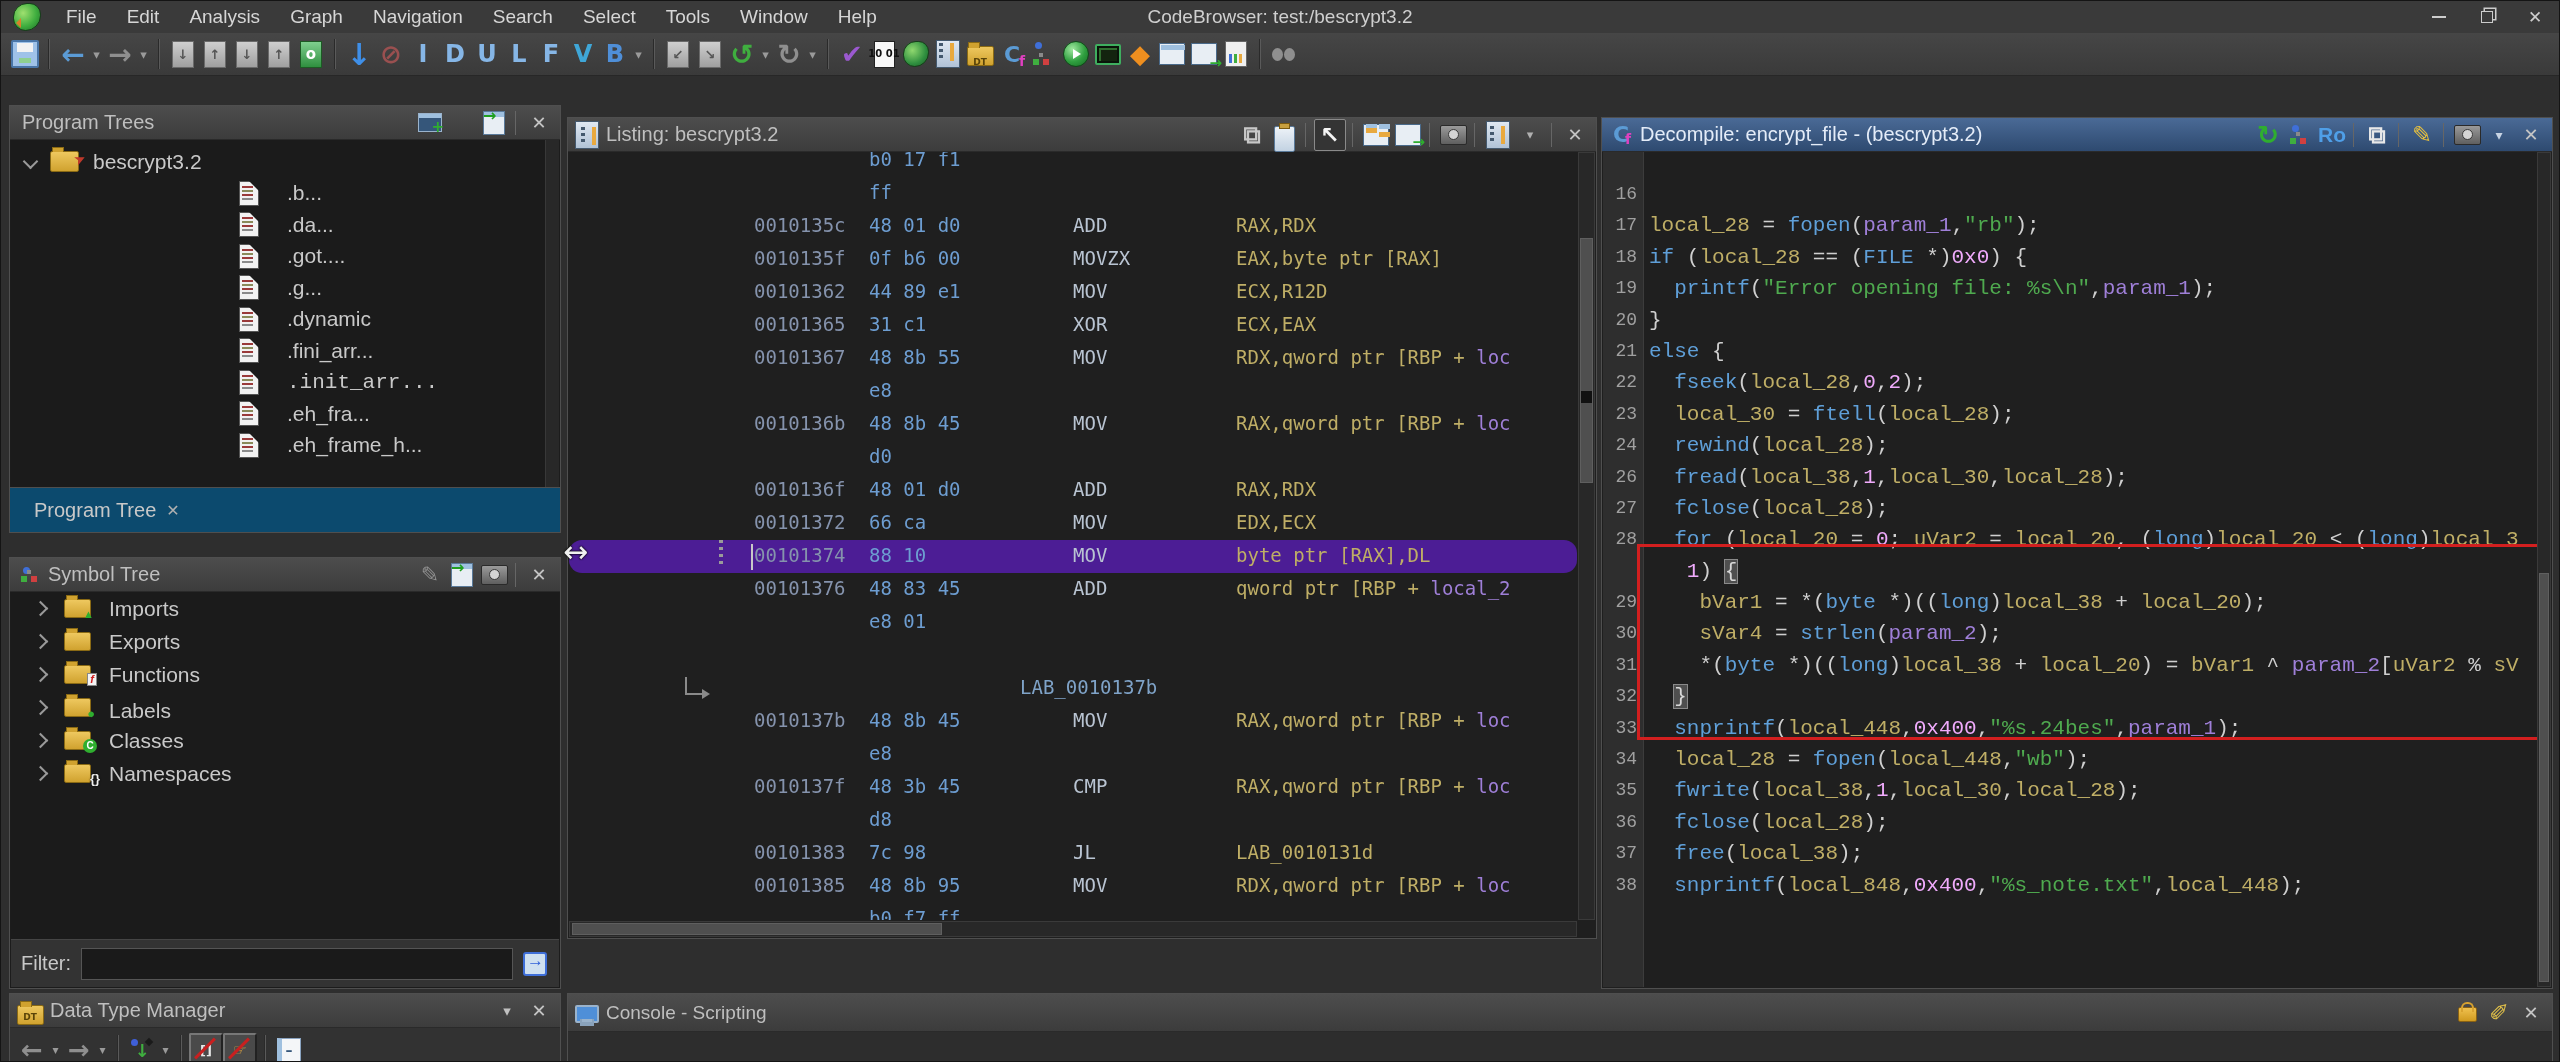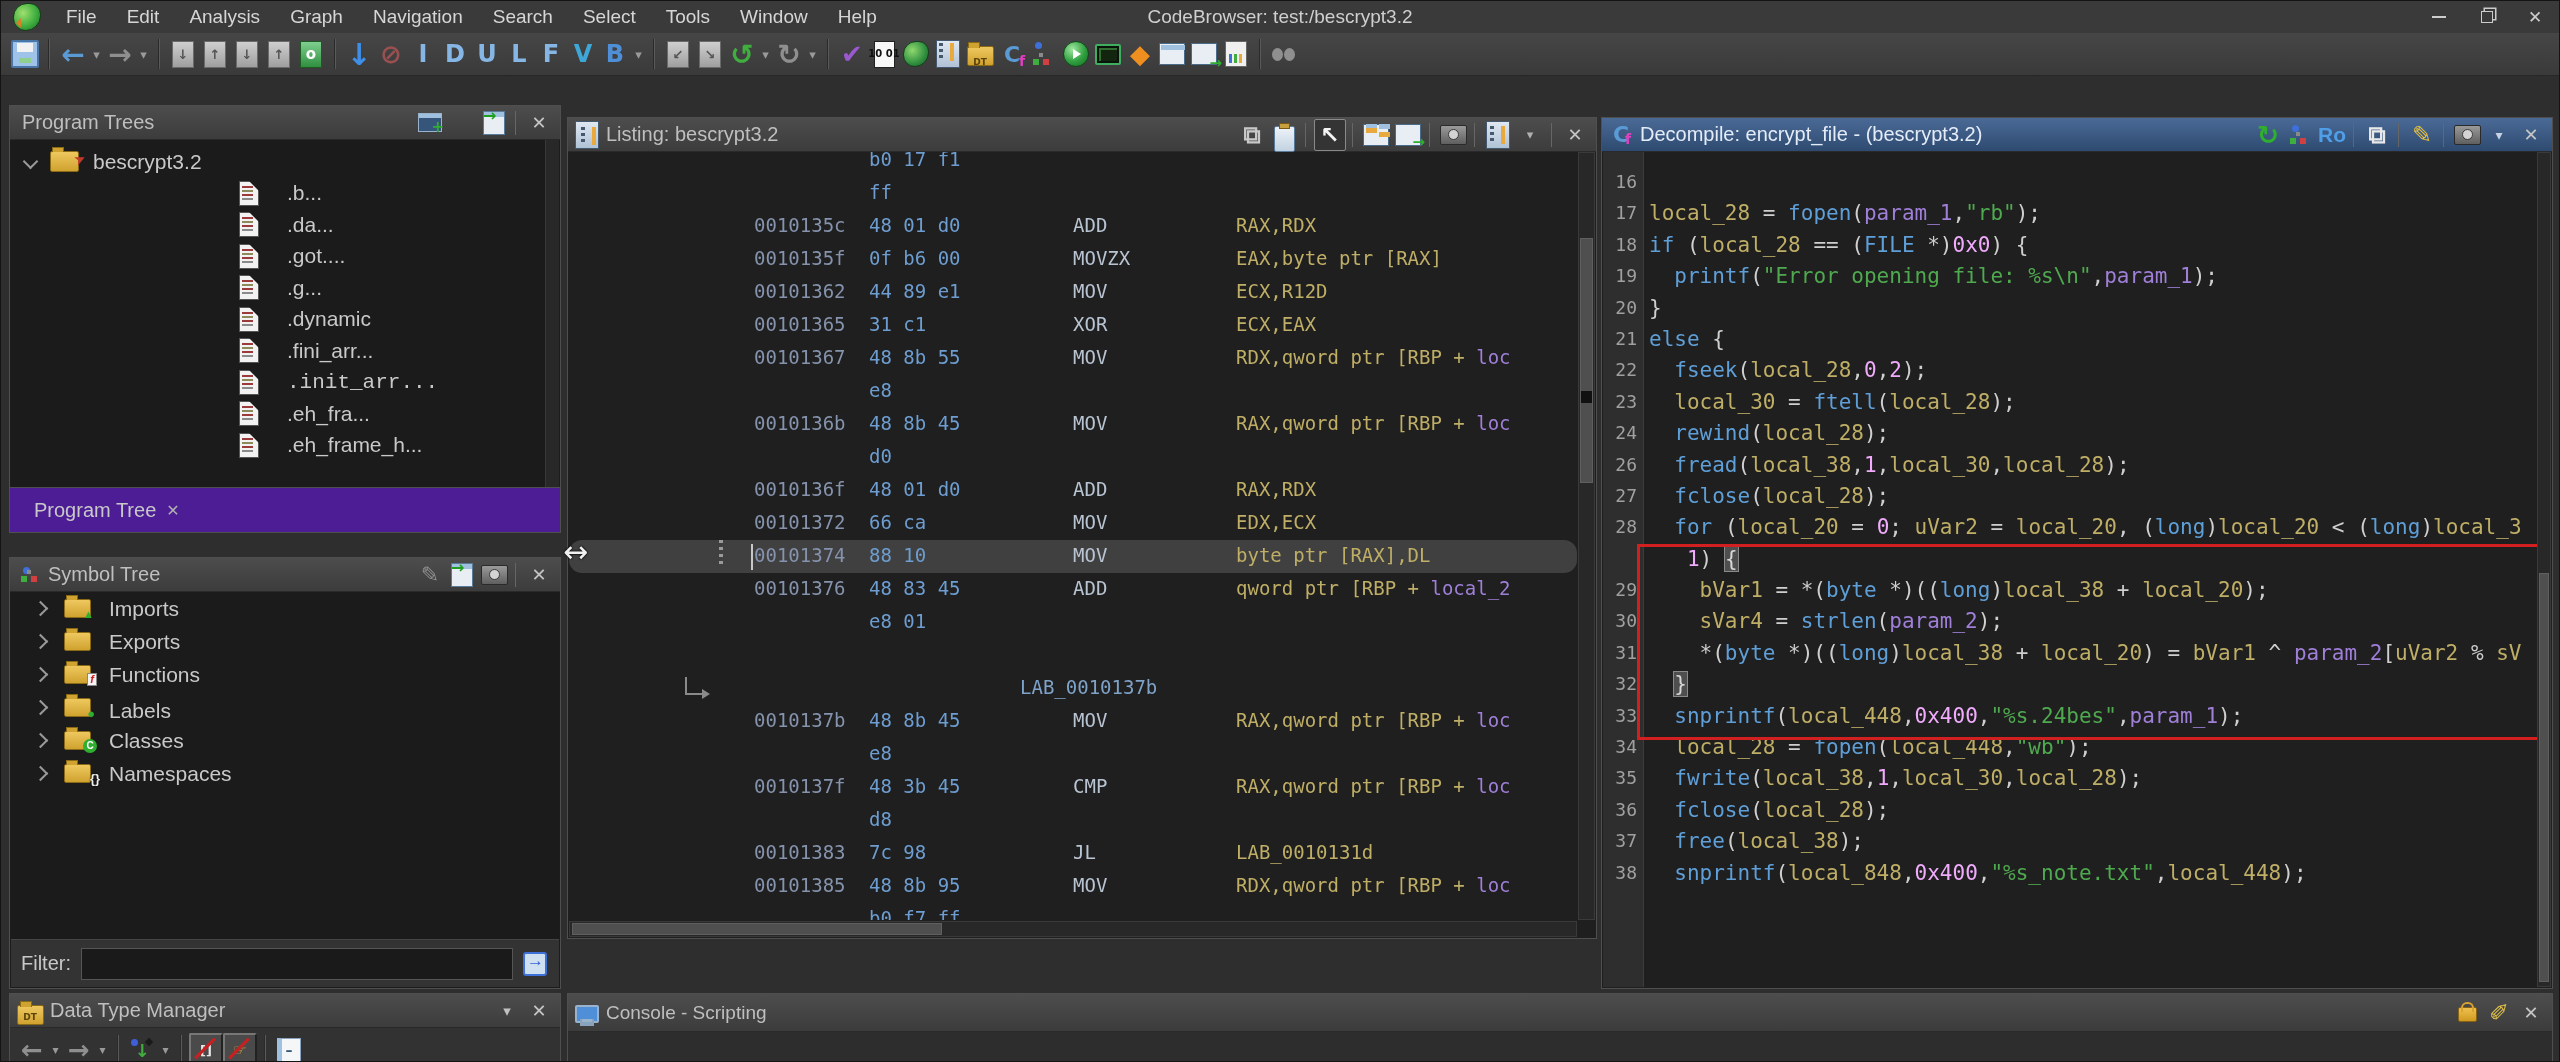--- a/index.html
+++ b/index.html
@@ -105,21 +105,21 @@
   .fold::before{content:"";position:absolute;top:-5px;left:1px;width:10px;height:4px;background:#d0a22f;border:1px solid #8a6a14;border-bottom:none;}
   .badge{position:absolute;font-size:11px;line-height:11px;}
   .page{position:relative;width:18px;height:23px;background:#f2f2f2;border:1px solid #555;flex:none;}
   .page::before{content:"";position:absolute;right:-1px;top:-1px;border:5px solid transparent;border-top-color:#1b1b1b;border-right-color:#1b1b1b;}
   .page::after{content:"";position:absolute;left:2px;top:4px;width:11px;height:2px;background:#9a3a3a;
        box-shadow:0 4px 0 #8a8a5a,0 8px 0 #9a3a3a,0 12px 0 #8a8a8a;}
   
   .mono{font-family:"DejaVu Sans Mono",monospace;}
   #listing-rows{position:absolute;left:1px;right:19px;top:34px;bottom:18px;overflow:hidden;background:#1f1f1f;}
   .lrow{position:relative;height:33px;}
-  .lrow.hl{background:#404040;border-radius:13px;}
+  .lrow.hl{background:#4c1d95;border-radius:13px;}
   .lrow span{position:absolute;top:4px;font-size:19px;white-space:pre;}
   .la{left:185px;color:#8593ad;}
   .lb{left:300px;color:#6d9dd1;}
   .lm{left:504px;color:#b9c4d2;}
   .lo{left:667px;}
   .c-o{color:#bfae66;} .c-l{color:#9f7fd8;}
   .llab{left:451px;color:#7fa3c8;}
   .caret{position:absolute;left:182px;top:3px;width:2px;height:26px;background:#c8c8c8;}
   
   #dc-body{position:absolute;left:1px;right:15px;top:34px;bottom:1px;background:#1f1f1f;overflow:hidden;}
@@ -130,21 +130,21 @@
   .s-v{color:#bfae66;} .s-p{color:#9f7fd8;} .s-b{color:#5f9fd8;} .s-s{color:#4faa4f;}
   .s-n{color:#f0abfc;} .s-w{color:#cfcfcf;}
   .s-cb{color:#d8d8d8;background:#4f4f4f;outline:1px solid #8a8a8a;}
   #redbox{position:absolute;border:3px solid #d21f1f;pointer-events:none;}
   
   .sb-v{position:absolute;width:17px;background:#282828;border:1px solid #3a3a3a;box-sizing:border-box;}
   .sb-h{position:absolute;height:16px;background:#282828;border:1px solid #3a3a3a;box-sizing:border-box;}
   .thumb{position:absolute;background:#4f4f4f;border:1px solid #5f5f5f;box-sizing:border-box;}
   .thumb.blue{background:#5b82b4;border-color:#6f96c8;}
   
-  #pt-tabbar{position:absolute;left:8px;top:486px;width:552px;height:46px;background:#4c1d95;border:1px solid #4f4f4f;box-sizing:border-box;}
+  #pt-tabbar{position:absolute;left:8px;top:486px;width:552px;height:46px;background:#0c4a6e;border:1px solid #4f4f4f;box-sizing:border-box;}
   #pt-tab{display:inline-flex;align-items:center;height:32px;margin:6px 0 0 14px;padding:0 10px;color:#c8c8c8;font-size:20px;}
   #pt-tab .tx{margin-left:10px;font-size:16px;color:#b0b0b0;}
   
   .filterrow{position:absolute;left:1px;right:1px;bottom:1px;height:48px;background:#333333;border-top:1px solid #454545;display:flex;align-items:center;padding:0 10px;box-sizing:border-box;}
   .filterrow label{color:#c8c8c8;font-size:20px;margin-right:10px;}
   .filterrow input{flex:1;height:30px;background:#1a1a1a;border:1px solid #555;color:#ddd;font-size:18px;padding:0 6px;}
   .filtericon{width:28px;height:28px;margin-left:8px;position:relative;}
   .filtericon::before{content:"";position:absolute;inset:2px;background:#cfe0f0;border:2px solid #3f6fd8;border-radius:3px;}
   .filtericon::after{content:"→";position:absolute;left:6px;top:1px;color:#2f5fd8;font-weight:bold;font-size:17px;}
   
@@ -558,21 +558,21 @@
           <div class="hsep"></div>
           <span class="ic" style="color: rgb(232, 193, 63); font-size: 24px;">✎</span>
           <div class="hsep"></div>
           <span class="ic i-camera"></span>
           <span class="ic narrow" style="color: rgb(200, 212, 228); font-size: 14px;">▾</span>
           <span class="ic i-x">✕</span>
         </span>
     </div>
     <div id="dc-body" class="mono">
       <div id="dc-gutter"></div>
-      <div id="dc-rows" style="position:absolute;left:0;right:0;top:15px;">
+      <div id="dc-rows" style="position:absolute;left:0;right:0;top:28px;font-family:Liberation Mono, monospace;">
           <div class="dcrow"><span class="dcnum">16</span><span class="dccode"></span></div>
           <div class="dcrow"><span class="dcnum">17</span><span class="dccode"><span class="s-v">local_28</span><span class="s-w"> = </span><span class="s-b">fopen</span><span class="s-w">(</span><span class="s-p">param_1</span><span class="s-w">,</span><span class="s-s">"rb"</span><span class="s-w">);</span></span></div>
           <div class="dcrow"><span class="dcnum">18</span><span class="dccode"><span class="s-b">if</span><span class="s-w"> (</span><span class="s-v">local_28</span><span class="s-w"> == (</span><span class="s-b">FILE</span><span class="s-w"> *)</span><span class="s-n">0x0</span><span class="s-w">) {</span></span></div>
           <div class="dcrow"><span class="dcnum">19</span><span class="dccode"><span class="s-w">  </span><span class="s-b">printf</span><span class="s-w">(</span><span class="s-s">"Error opening file: %s\n"</span><span class="s-w">,</span><span class="s-p">param_1</span><span class="s-w">);</span></span></div>
           <div class="dcrow"><span class="dcnum">20</span><span class="dccode"><span class="s-w">}</span></span></div>
           <div class="dcrow"><span class="dcnum">21</span><span class="dccode"><span class="s-b">else</span><span class="s-w"> {</span></span></div>
           <div class="dcrow"><span class="dcnum">22</span><span class="dccode"><span class="s-w">  </span><span class="s-b">fseek</span><span class="s-w">(</span><span class="s-v">local_28</span><span class="s-w">,</span><span class="s-n">0</span><span class="s-w">,</span><span class="s-n">2</span><span class="s-w">);</span></span></div>
           <div class="dcrow"><span class="dcnum">23</span><span class="dccode"><span class="s-w">  </span><span class="s-v">local_30</span><span class="s-w"> = </span><span class="s-b">ftell</span><span class="s-w">(</span><span class="s-v">local_28</span><span class="s-w">);</span></span></div>
           <div class="dcrow"><span class="dcnum">24</span><span class="dccode"><span class="s-w">  </span><span class="s-b">rewind</span><span class="s-w">(</span><span class="s-v">local_28</span><span class="s-w">);</span></span></div>
           <div class="dcrow"><span class="dcnum">26</span><span class="dccode"><span class="s-w">  </span><span class="s-b">fread</span><span class="s-w">(</span><span class="s-v">local_38</span><span class="s-w">,</span><span class="s-n">1</span><span class="s-w">,</span><span class="s-v">local_30</span><span class="s-w">,</span><span class="s-v">local_28</span><span class="s-w">);</span></span></div>

